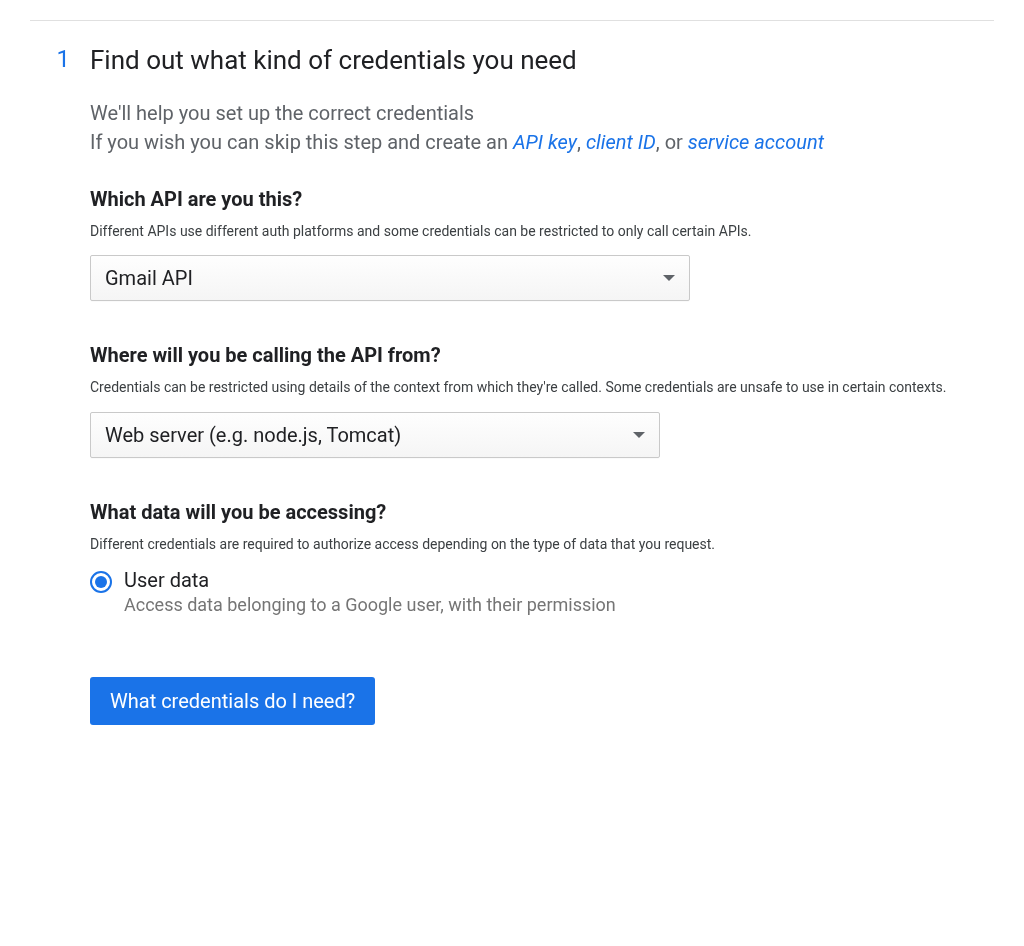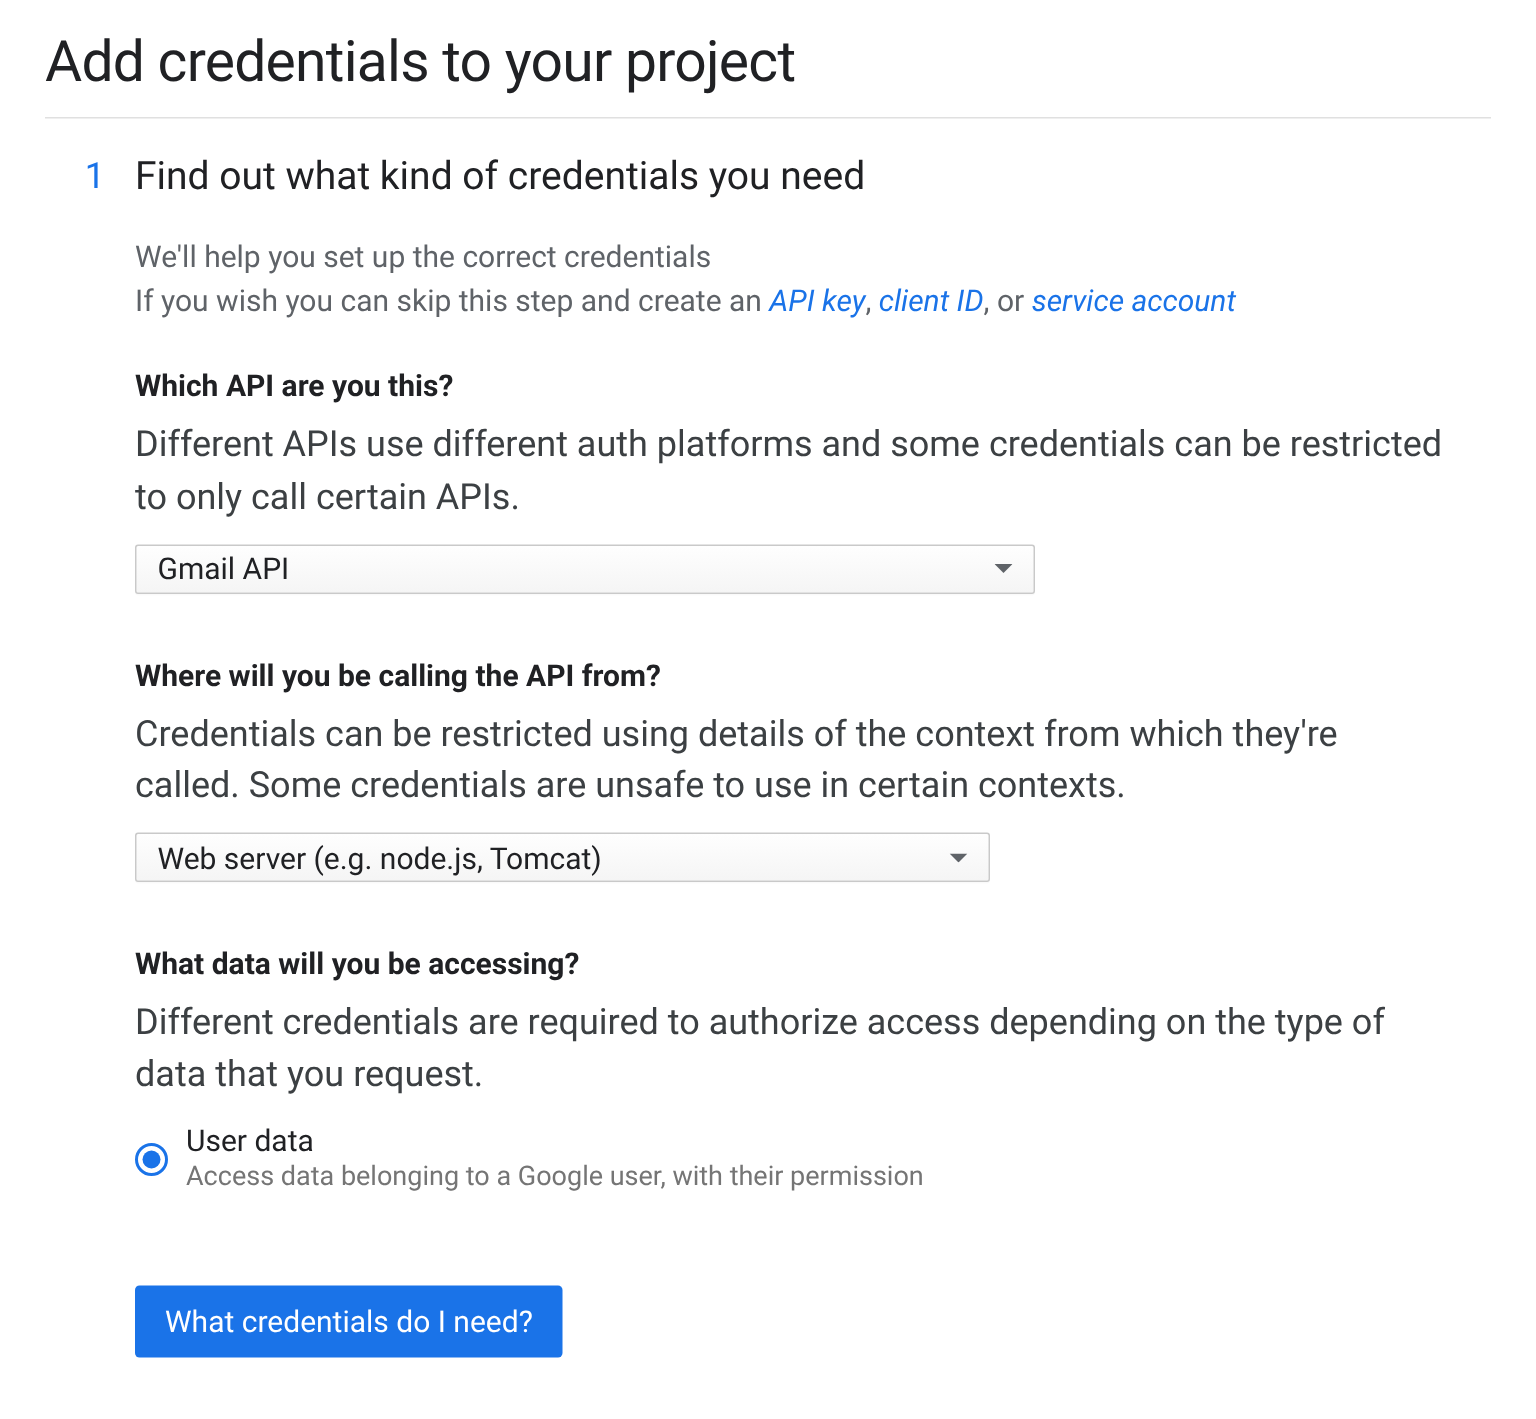--- a/index.html
+++ b/index.html
@@ -63,28 +63,28 @@
   .section {
     margin-bottom: 42px;
   }
   .section-heading {
     font-size: 20px;
     font-weight: 700;
     color: #202124;
     margin: 0 0 10px 0;
   }
   .section-desc {
-    font-size: 24px;
+    font-size: 14px;
     color: #3c4043;
     line-height: 1.45;
     margin: 0 0 14px 0;
   }
   .select {
     width: 600px;
-    height: 33px;
+    height: 46px;
     border: 1px solid #c9c9c9;
     border-radius: 2px;
     background: linear-gradient(#fefefe, #f5f5f5);
     display: flex;
     align-items: center;
     padding: 0 14px;
     font-size: 20px;
     color: #202124;
     position: relative;
     cursor: pointer;
@@ -98,21 +98,21 @@
   }
   .select-wide {
     width: 570px;
     align-items: center;
   }
   .radio-group {
     margin-top: 8px;
   }
   .radio-row {
     display: flex;
-    align-items: center;
+    align-items: flex-start;
     margin-bottom: 10px;
     cursor: pointer;
   }
   .radio-outer {
     width: 22px;
     height: 22px;
     border: 2px solid #9e9e9e;
     border-radius: 50%;
     flex-shrink: 0;
     display: flex;
@@ -152,21 +152,20 @@
     border-radius: 3px;
     cursor: pointer;
     font-family: inherit;
     margin-top: 20px;
   }
 </style>
 </head>
 <body>
 
 <div class="container">
-  <h1 class="page-title">Add credentials to your project</h1>
   <hr class="divider">
 
   <div class="step">
     <div class="step-number">1</div>
     <div class="step-body">
       <h2 class="step-title">Find out what kind of credentials you need</h2>
 
       <div class="intro">
         <div>We'll help you set up the correct credentials</div>
         <div>

